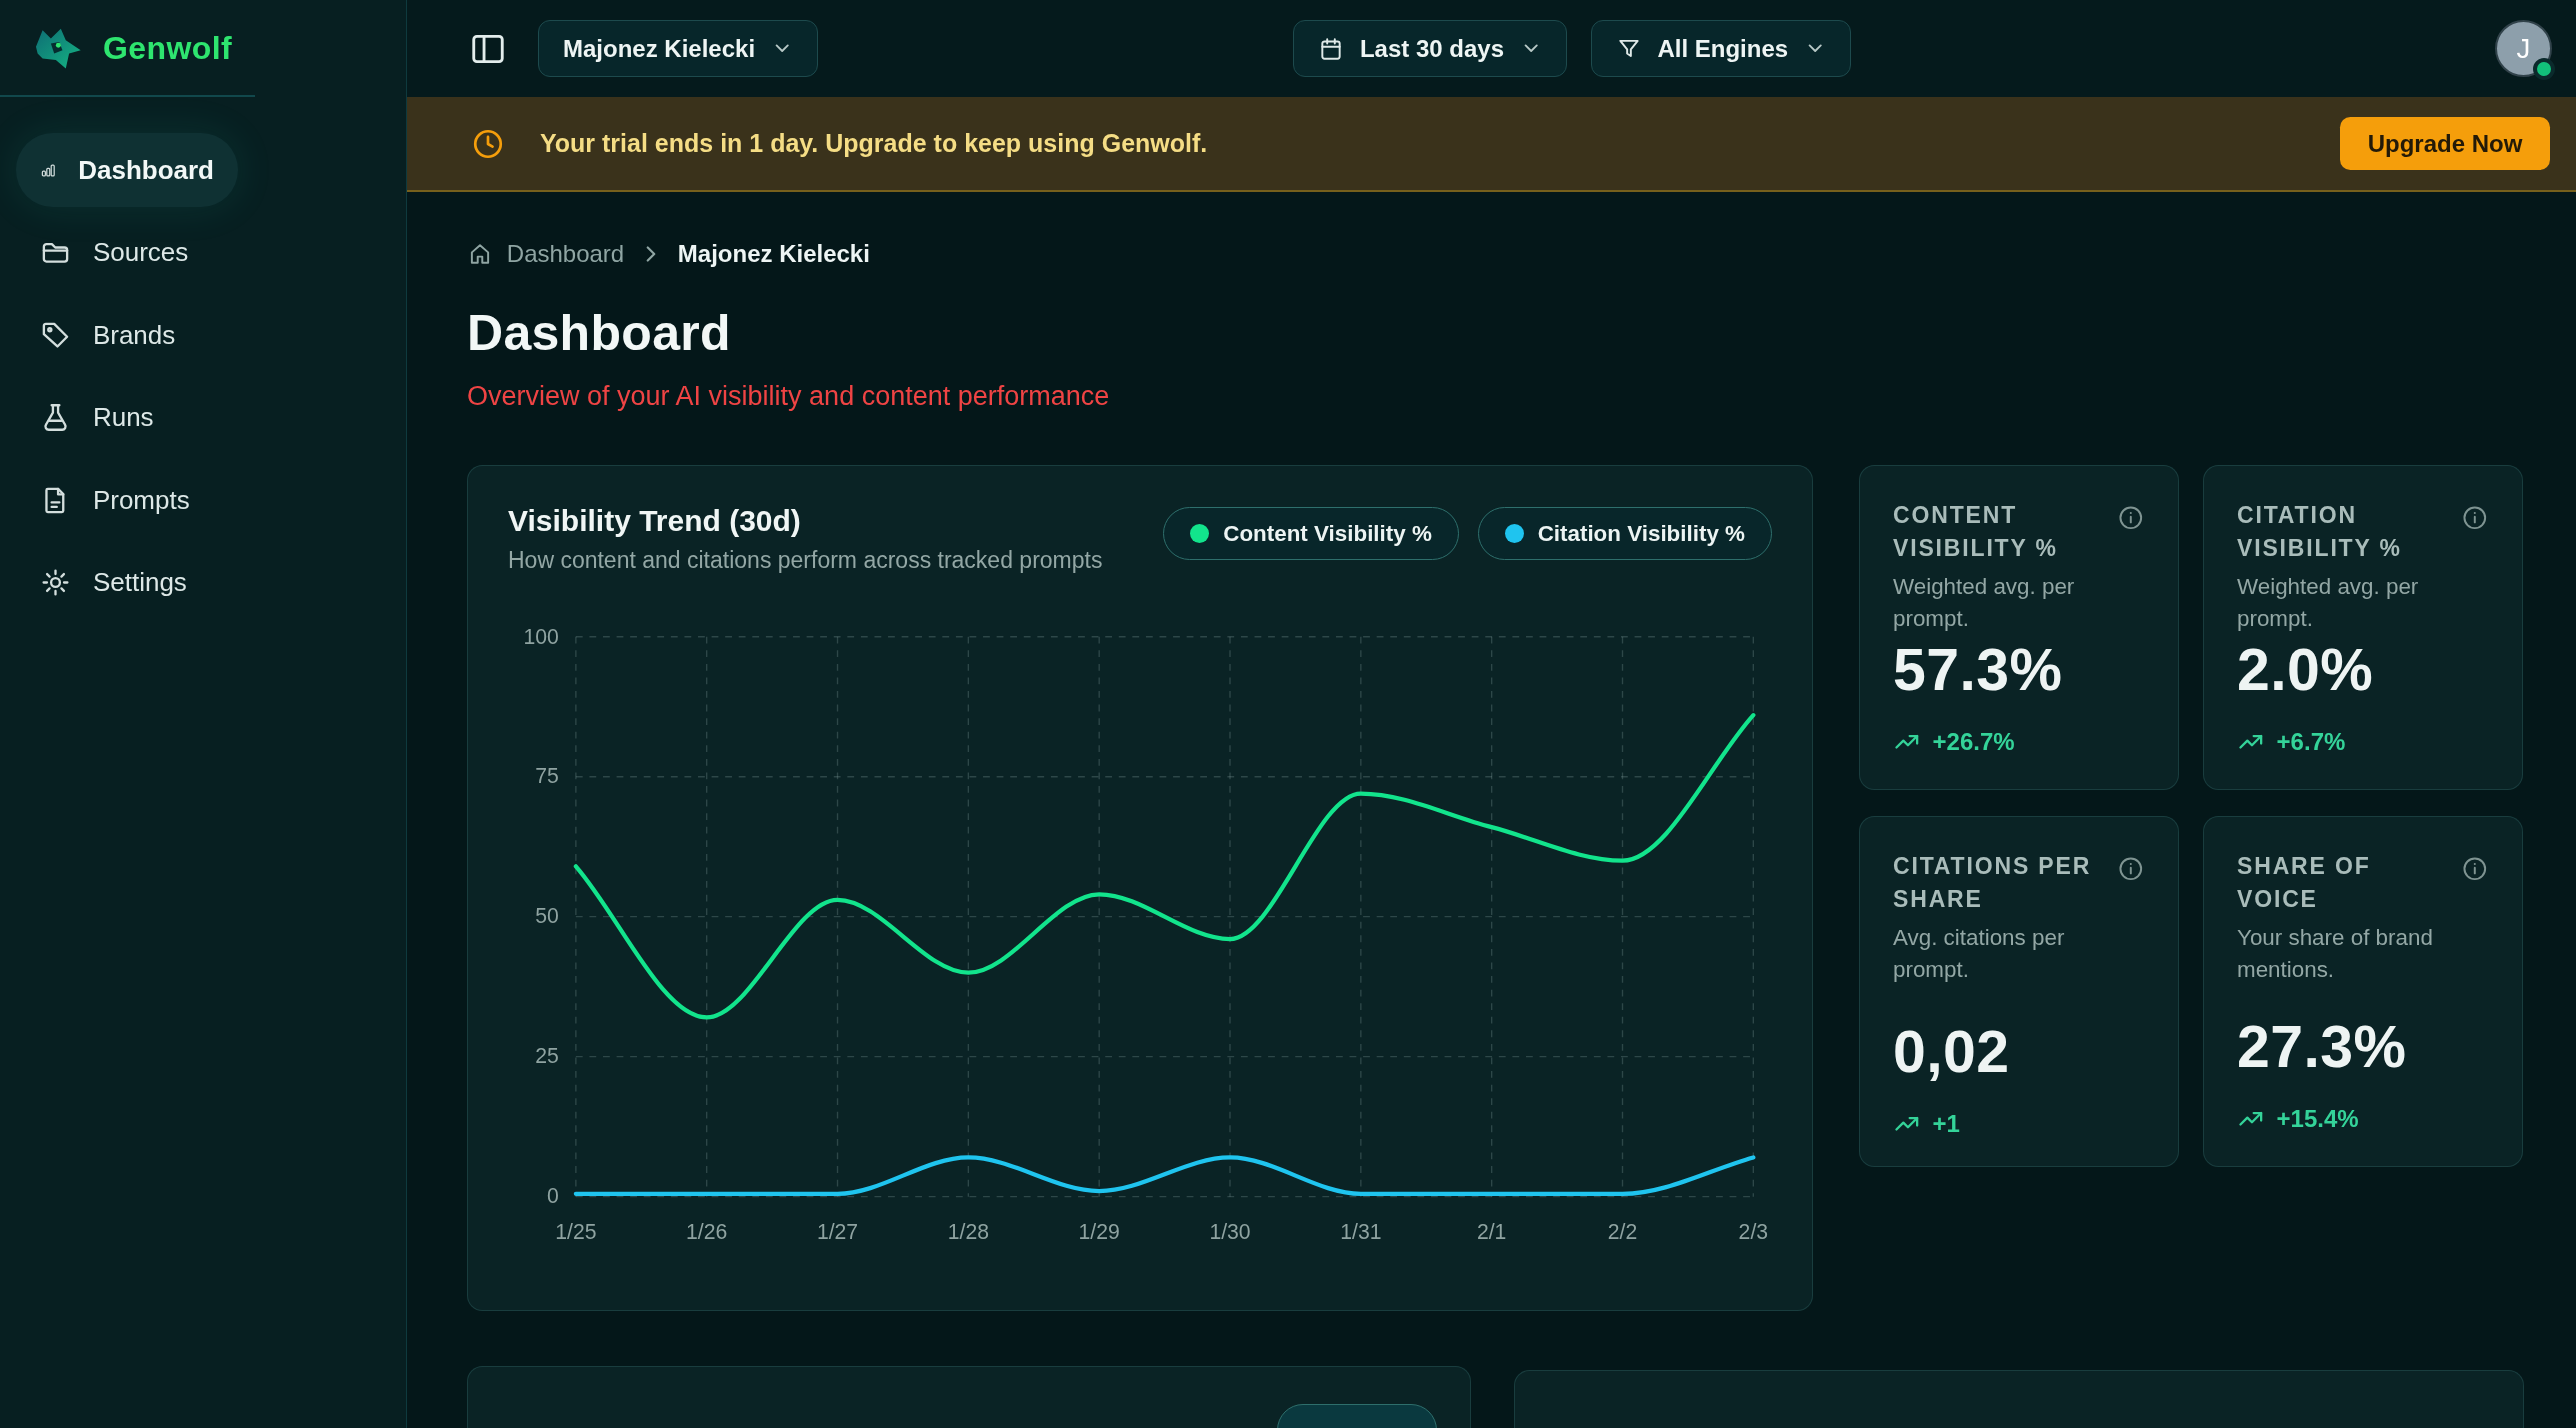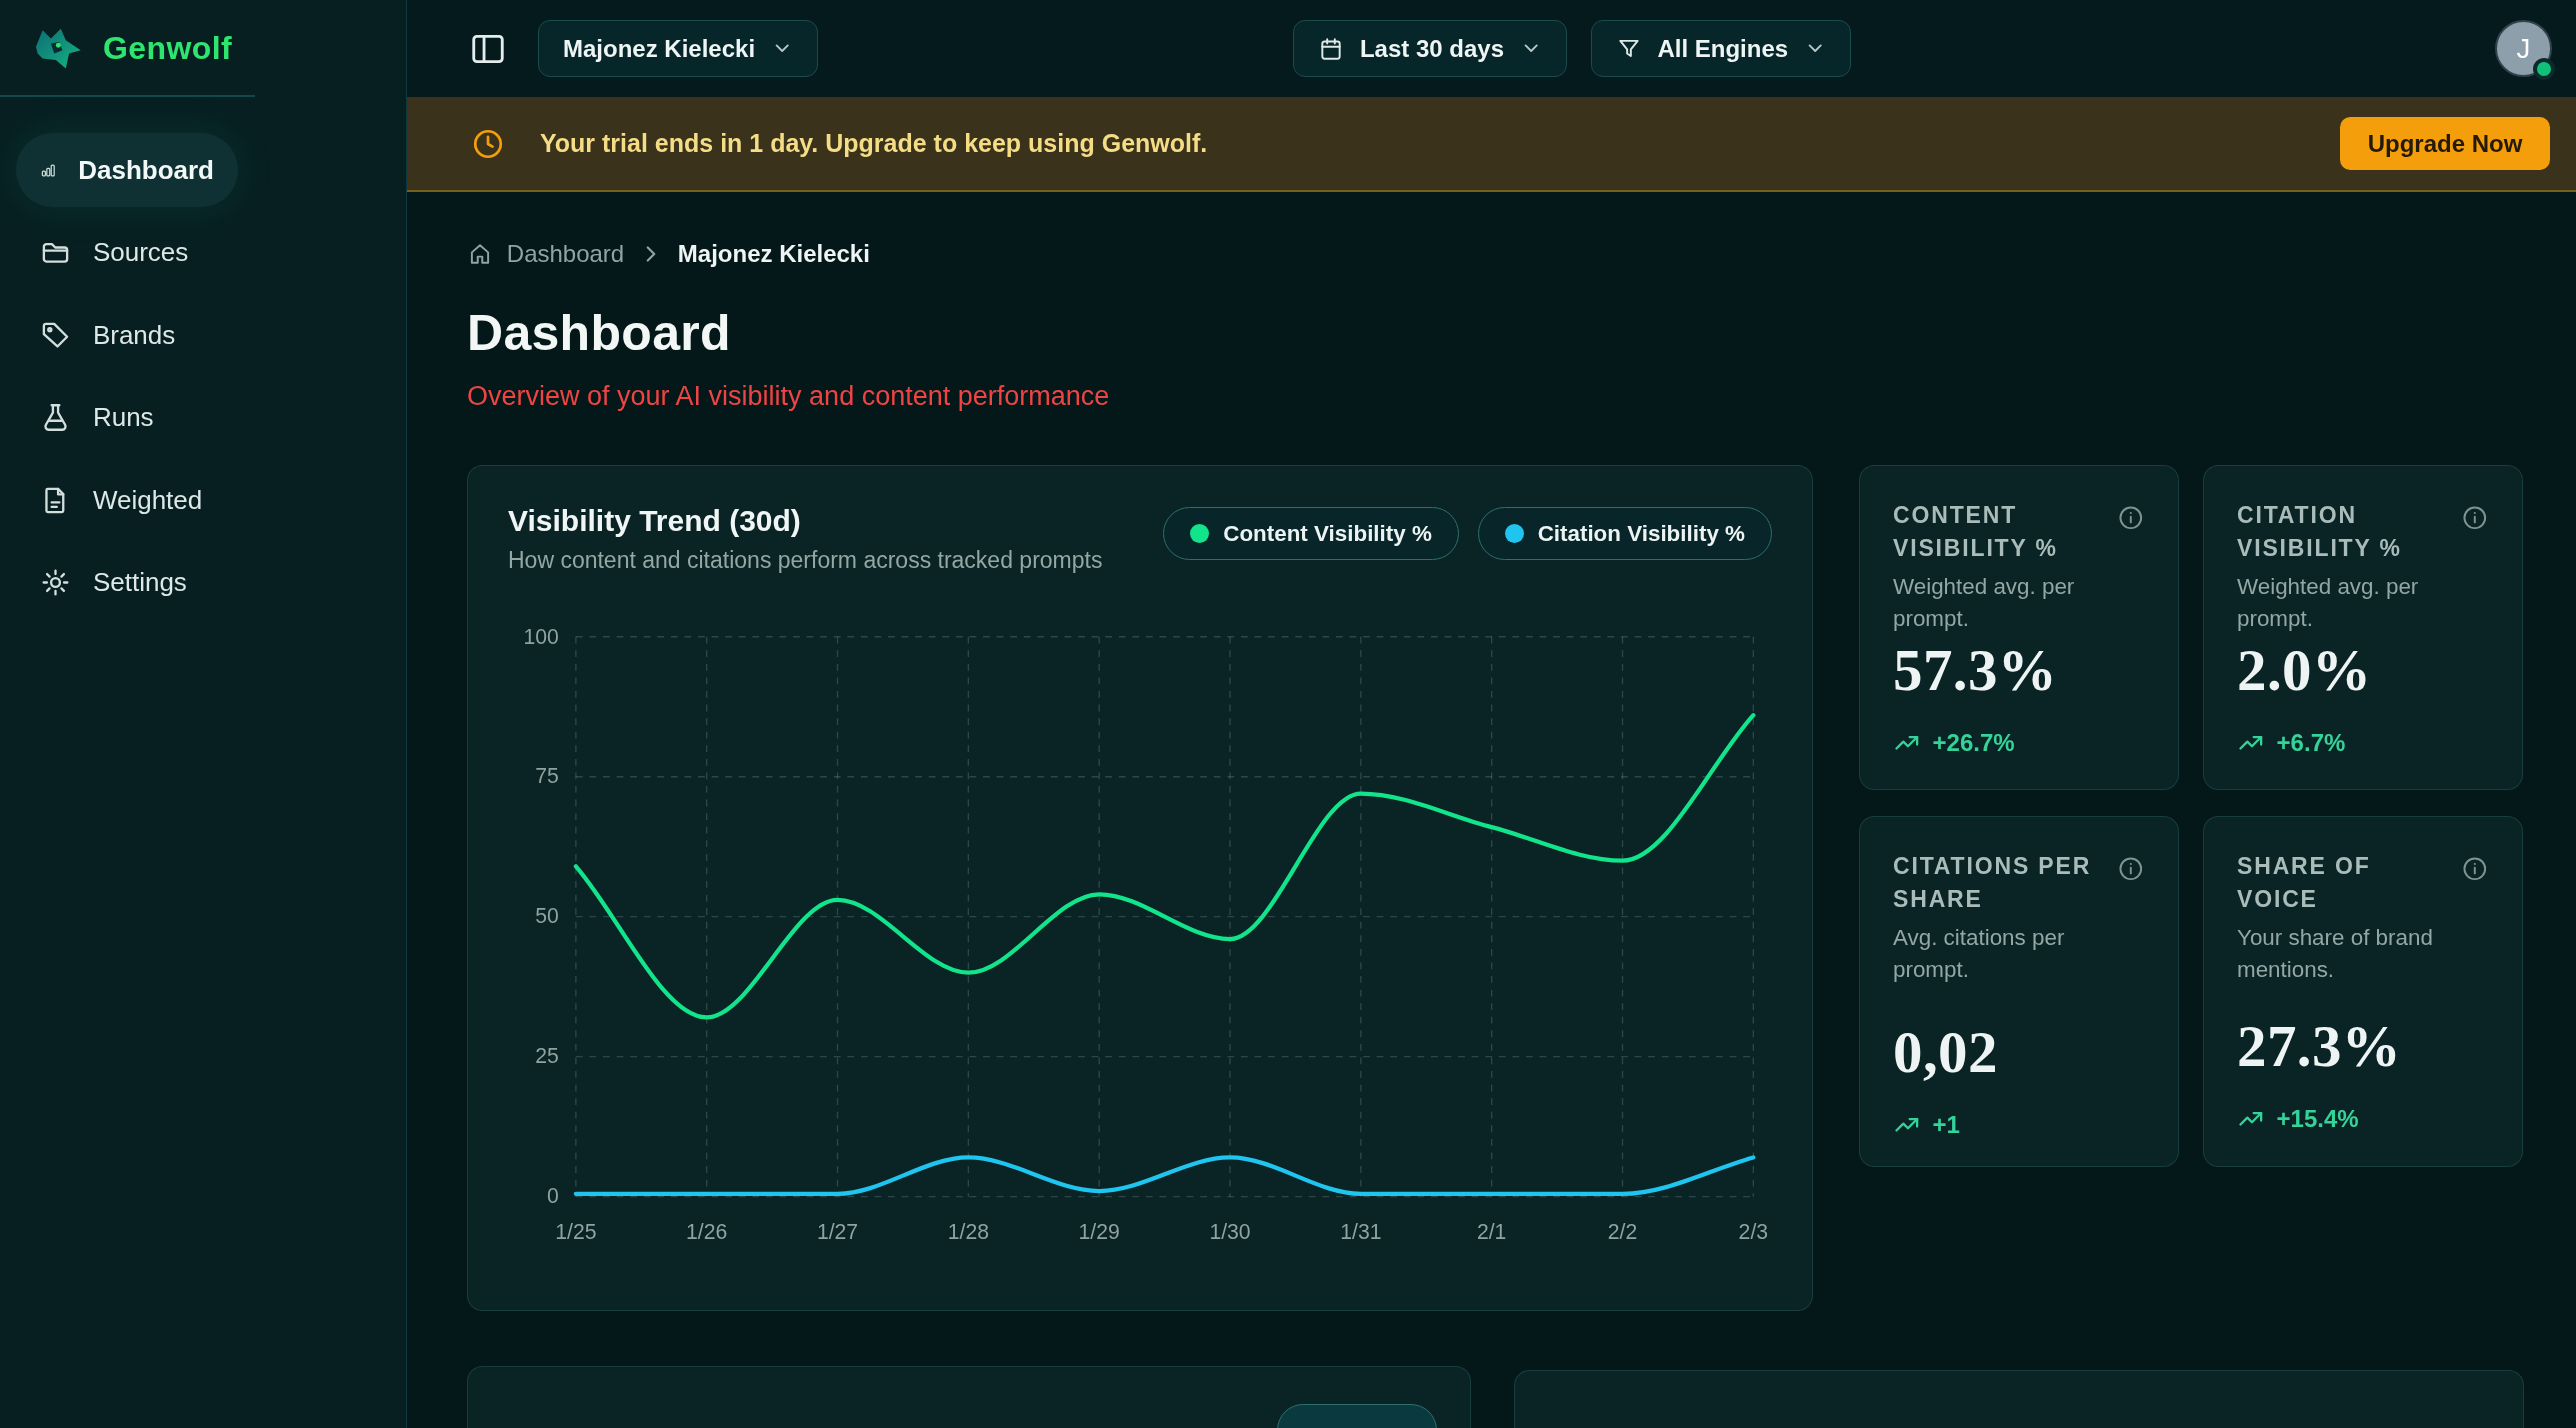--- a/index.html
+++ b/index.html
@@ -123,21 +123,21 @@
     display:grid; grid-template-columns:320px 320px; grid-template-rows:325px 351px; gap:26px 24px;
   }
   .stat-card{ padding:33px; position:relative; display:flex; flex-direction:column; }
   .stat-label-row{ display:flex; justify-content:space-between; gap:10.3px; }
   .stat-label{
     font-size:23px; font-weight:700; color:var(--muted2); letter-spacing:.08em;
     line-height:1.45; max-width:207px;
   }
   .info-icn{ width:27.6px; height:27.6px; color:#7f9492; flex:0 0 27.6px; margin-top:5.2px; cursor:pointer; }
   .stat-desc{ margin-top:5px; font-size:22.4px; color:var(--muted); line-height:1.45; }
-  .stat-value{ margin-top:auto; font-size:59px; font-weight:700; color:#eef4f3; letter-spacing:0.4px;font-family:Liberation Serif, serif; }
+  .stat-value{ margin-top:auto; font-size:59px; font-weight:700; color:#eef4f3; letter-spacing:0.4px; }
   .stat-delta{ margin-top:24px; display:flex; align-items:center; gap:12px; color:var(--positive); font-size:24px; font-weight:700; }
   .stat-delta .icn{ width:27.6px; height:27.6px; }
 
   
   .bottom-row{ margin-top:55px; display:flex; gap:43px; align-items:flex-start; }
   .bottom-card-left{ width:1004px; height:345px; position:relative; border-radius:15.5px 15.5px 0 0; }
   .bottom-card-right{ flex:1; height:345px; margin-top:4.3px; border-radius:15.5px 15.5px 0 0; }
   .clipped-chip{
     position:absolute; top:37px; right:33px; width:160px; height:52px;
     border:1.7px solid #2e6f6c; border-radius:861px; background:#0a393f;
@@ -205,21 +205,21 @@
       <span>Runs</span>
     </div>
     <div class="nav-item">
       <span class="icn">
         <svg viewBox="0 0 24 24" fill="none" stroke="currentColor" stroke-width="1.8" stroke-linecap="round" stroke-linejoin="round">
           <path d="M6 3h8l4 4v13a1 1 0 0 1-1 1H6a1 1 0 0 1-1-1V4a1 1 0 0 1 1-1z"></path>
             <path d="M14 3v4.3h4"></path>
             <path d="M9 13.5h6M9 17h4"></path>
         </svg>
       </span>
-      <span>Weighted</span>
+      <span>Prompts</span>
     </div>
     <div class="nav-item">
       <span class="icn">
         <svg viewBox="0 0 24 24" fill="none" stroke="currentColor" stroke-width="1.8" stroke-linecap="round" stroke-linejoin="round">
           <circle cx="12" cy="12" r="3.4"></circle>
           <path d="M12 2.8v2.6M12 18.6v2.6M2.8 12h2.6M18.6 12h2.6M5.5 5.5l1.9 1.9M16.6 16.6l1.9 1.9M18.5 5.5l-1.9 1.9M7.4 16.6l-1.9 1.9"></path>
         </svg>
       </span>
       <span>Settings</span>
     </div>

